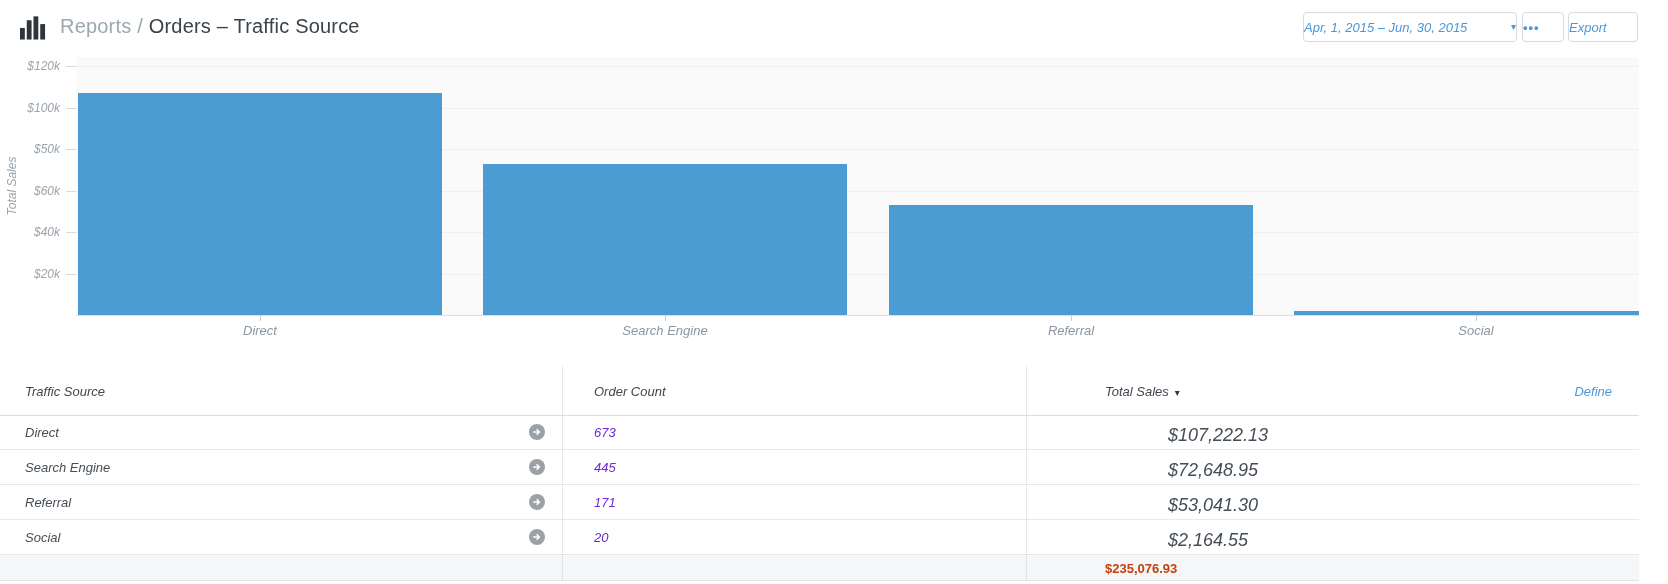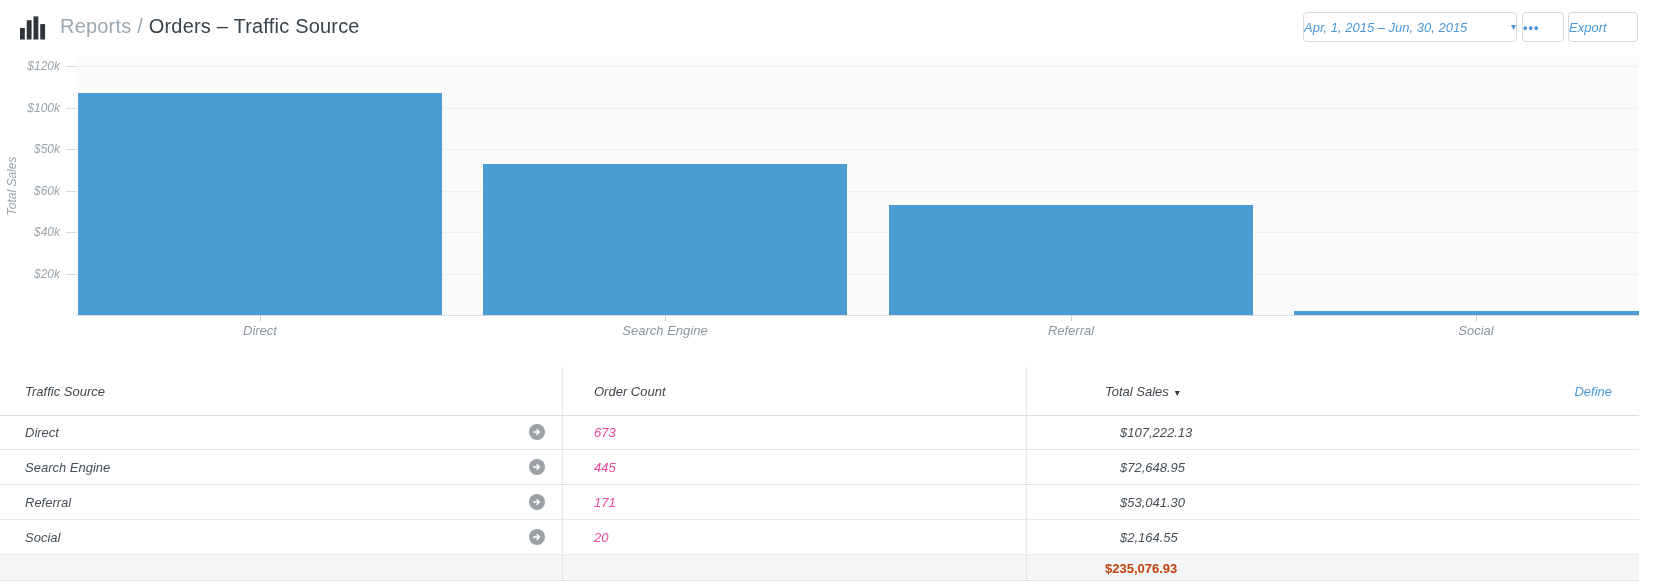--- a/index.html
+++ b/index.html
@@ -34,22 +34,22 @@
   .xtick { position:absolute; top:315px; width:1px; height:6px; background:#c9ced3; }
   .xlab { position:absolute; top:323px; width:220px; text-align:center; font-size:13px; font-style:italic; color:#8b96a0; }
   
   .vsep { position:absolute; top:366px; height:215px; width:0; border-left:1px dotted #d2d2d2; z-index:3; }
   .th { position:absolute; top:384px; font-size:13px; font-style:italic; color:#3e474f; white-space:nowrap; }
   .sort-caret { font-style:normal; font-size:10px; color:#2f363c; margin-left:6px; }
   .define { position:absolute; top:384px; right:27px; font-size:13px; font-style:italic; color:#4a97d9; cursor:pointer; }
   .th-border { position:absolute; left:0; top:415px; width:1668px; height:1px; background:#dcdcdc; }
   .trow { position:absolute; left:0; width:1668px; height:35px; border-bottom:1px solid #e9e9e9; }
   .c-source { position:absolute; left:25px; top:10px; font-size:13px; font-style:italic; color:#454e56; }
-  .c-count  { position:absolute; left:594px; top:10px; font-size:13px; font-style:italic; color:#ec4899; }
-  .c-sales  { position:absolute; left:1120px; top:10px; font-size:13px; font-style:italic; color:#454e56; }
+  .c-count  { position:absolute; left:594px; top:10px; font-size:13px; font-style:italic; color:#6d28d9; }
+  .c-sales  { position:absolute; left:1168px; top:10px; font-size:18px; font-style:italic; color:#454e56; }
   .row-arrow { position:absolute; left:529px; top:9px; width:16px; height:16px; cursor:pointer; }
   .tfoot { position:absolute; left:0; top:555px; width:1668px; height:26px; background:#f5f6f8; border-bottom:1px solid #e2e2e2; z-index:2; }
   .f-count { position:absolute; left:594px; top:6px; font-size:13px; font-weight:bold; color:#2c3338;margin-top:35px; }
   .f-sales { position:absolute; left:1105px; top:6px; font-size:13px; font-weight:bold; color:#c2410c; }
 </style>
 </head>
 <body>
 
 <div id="app">
 

